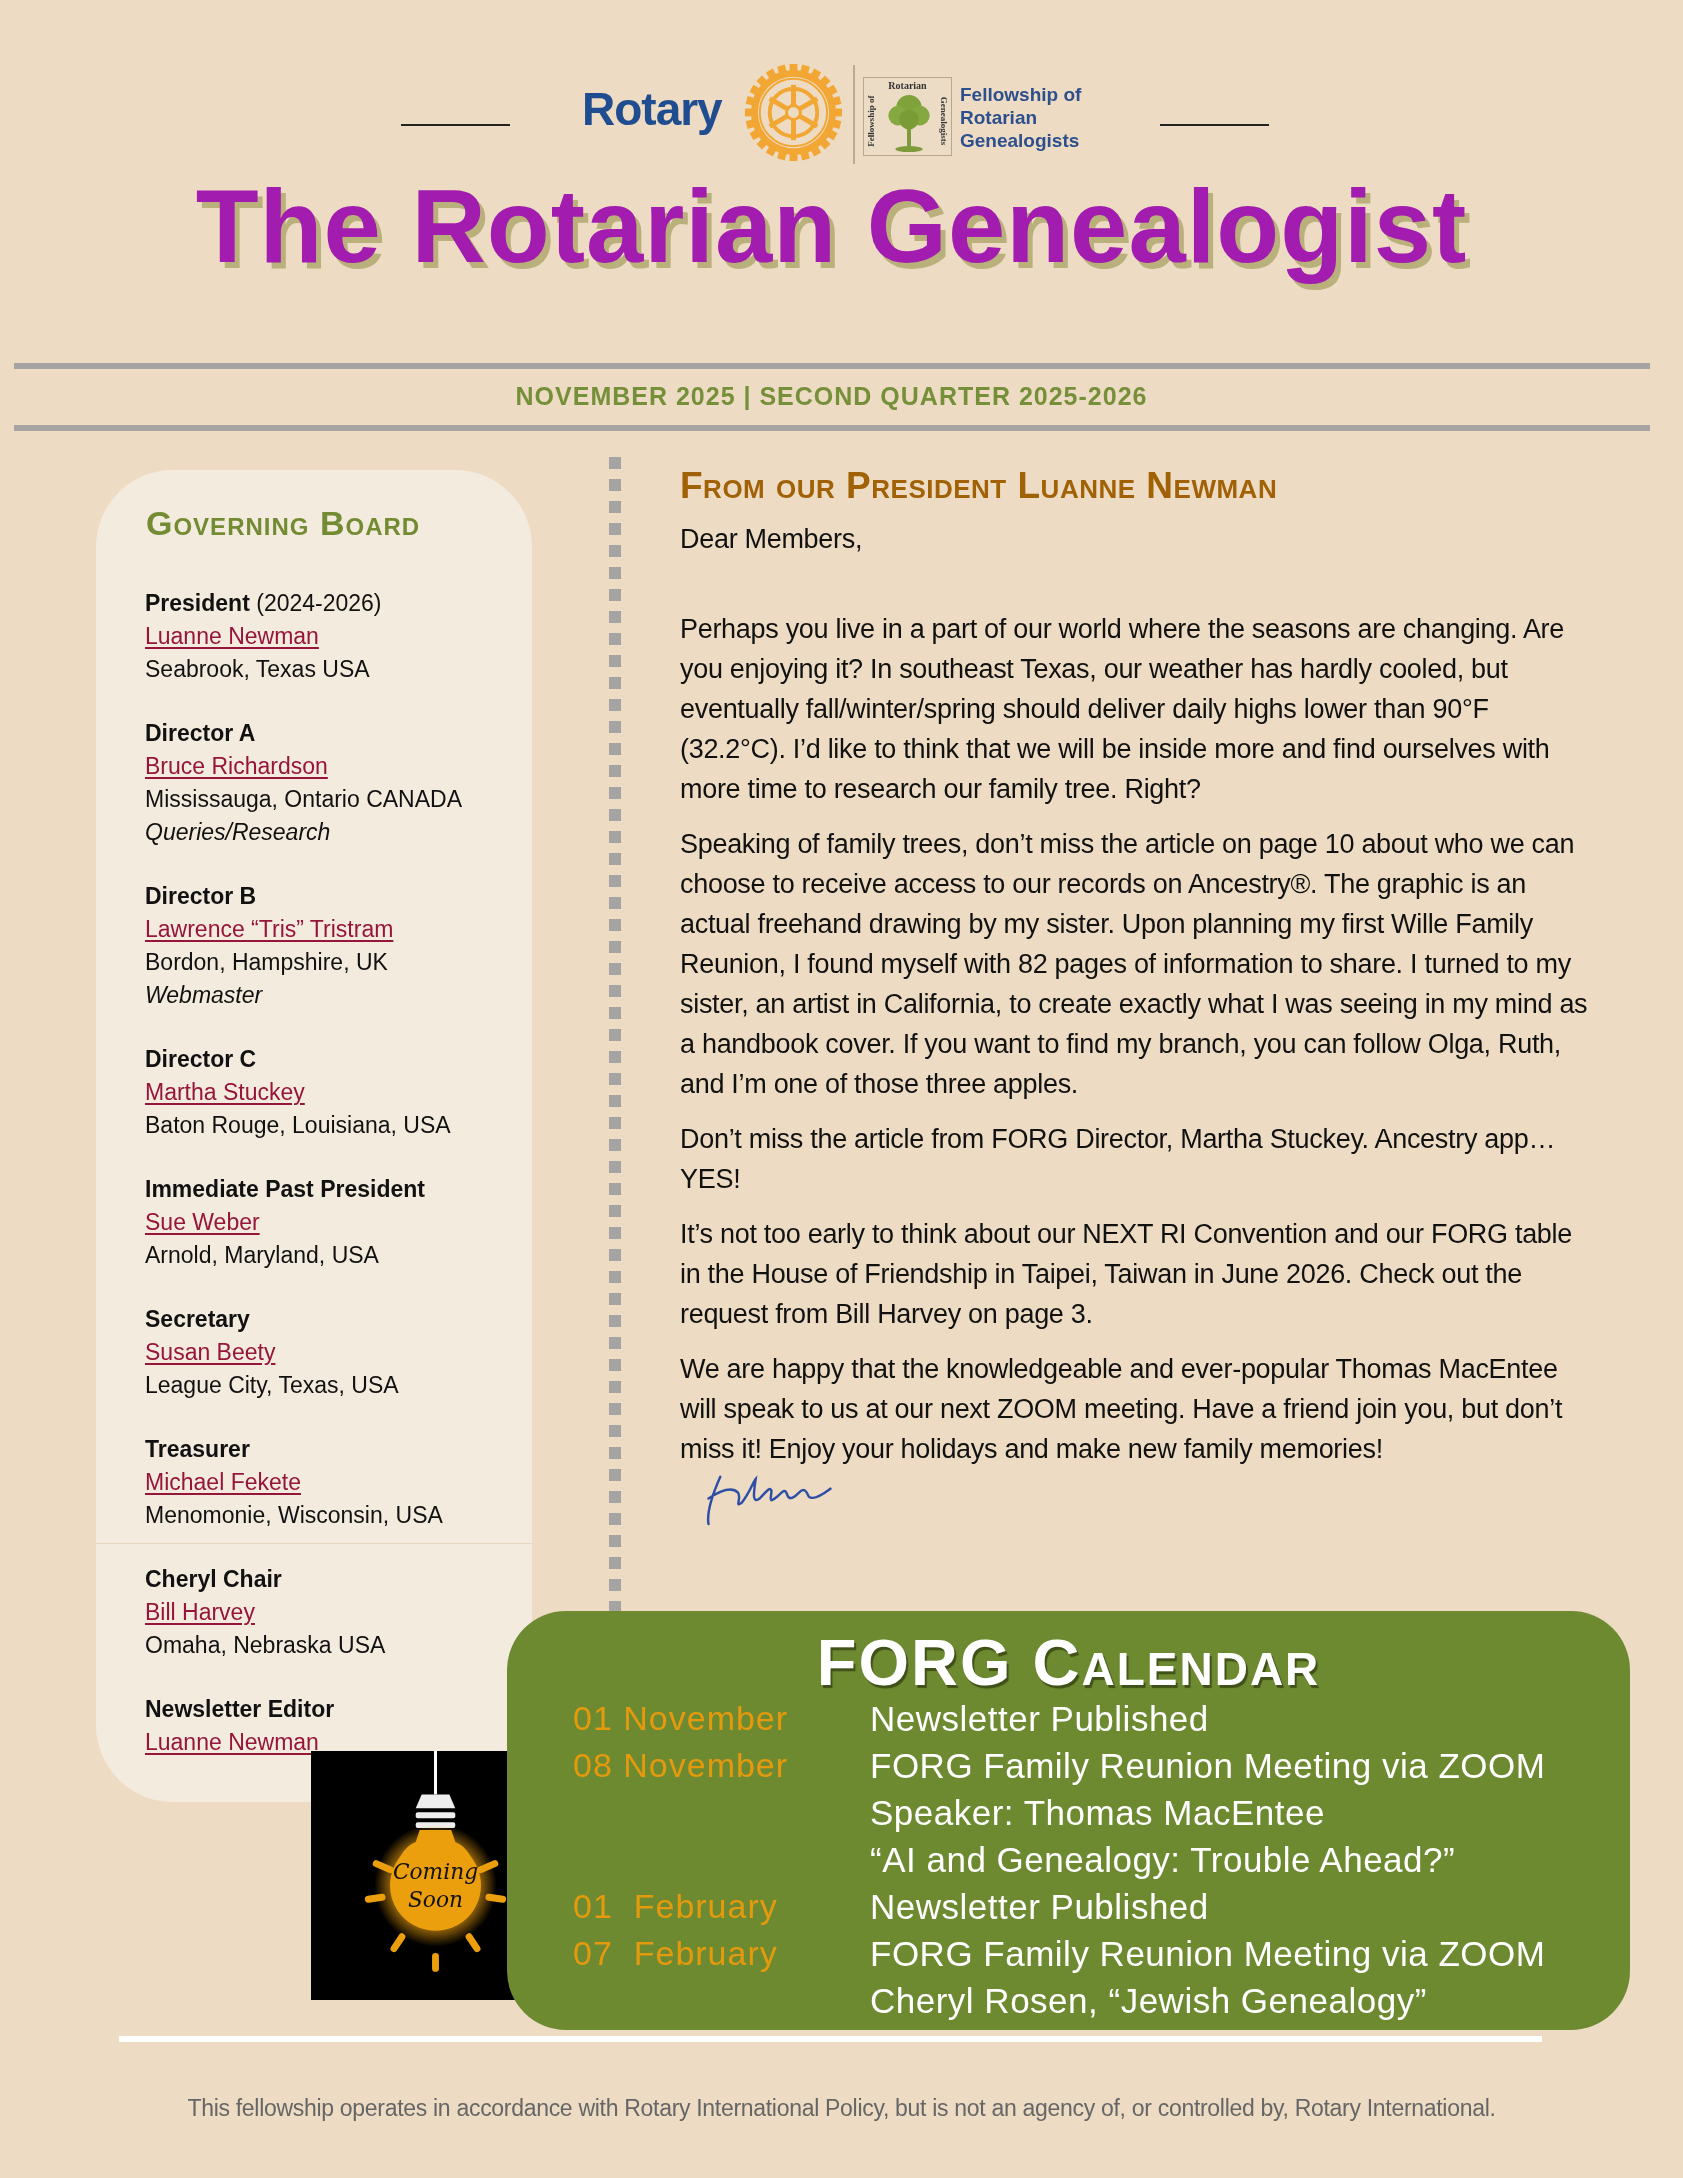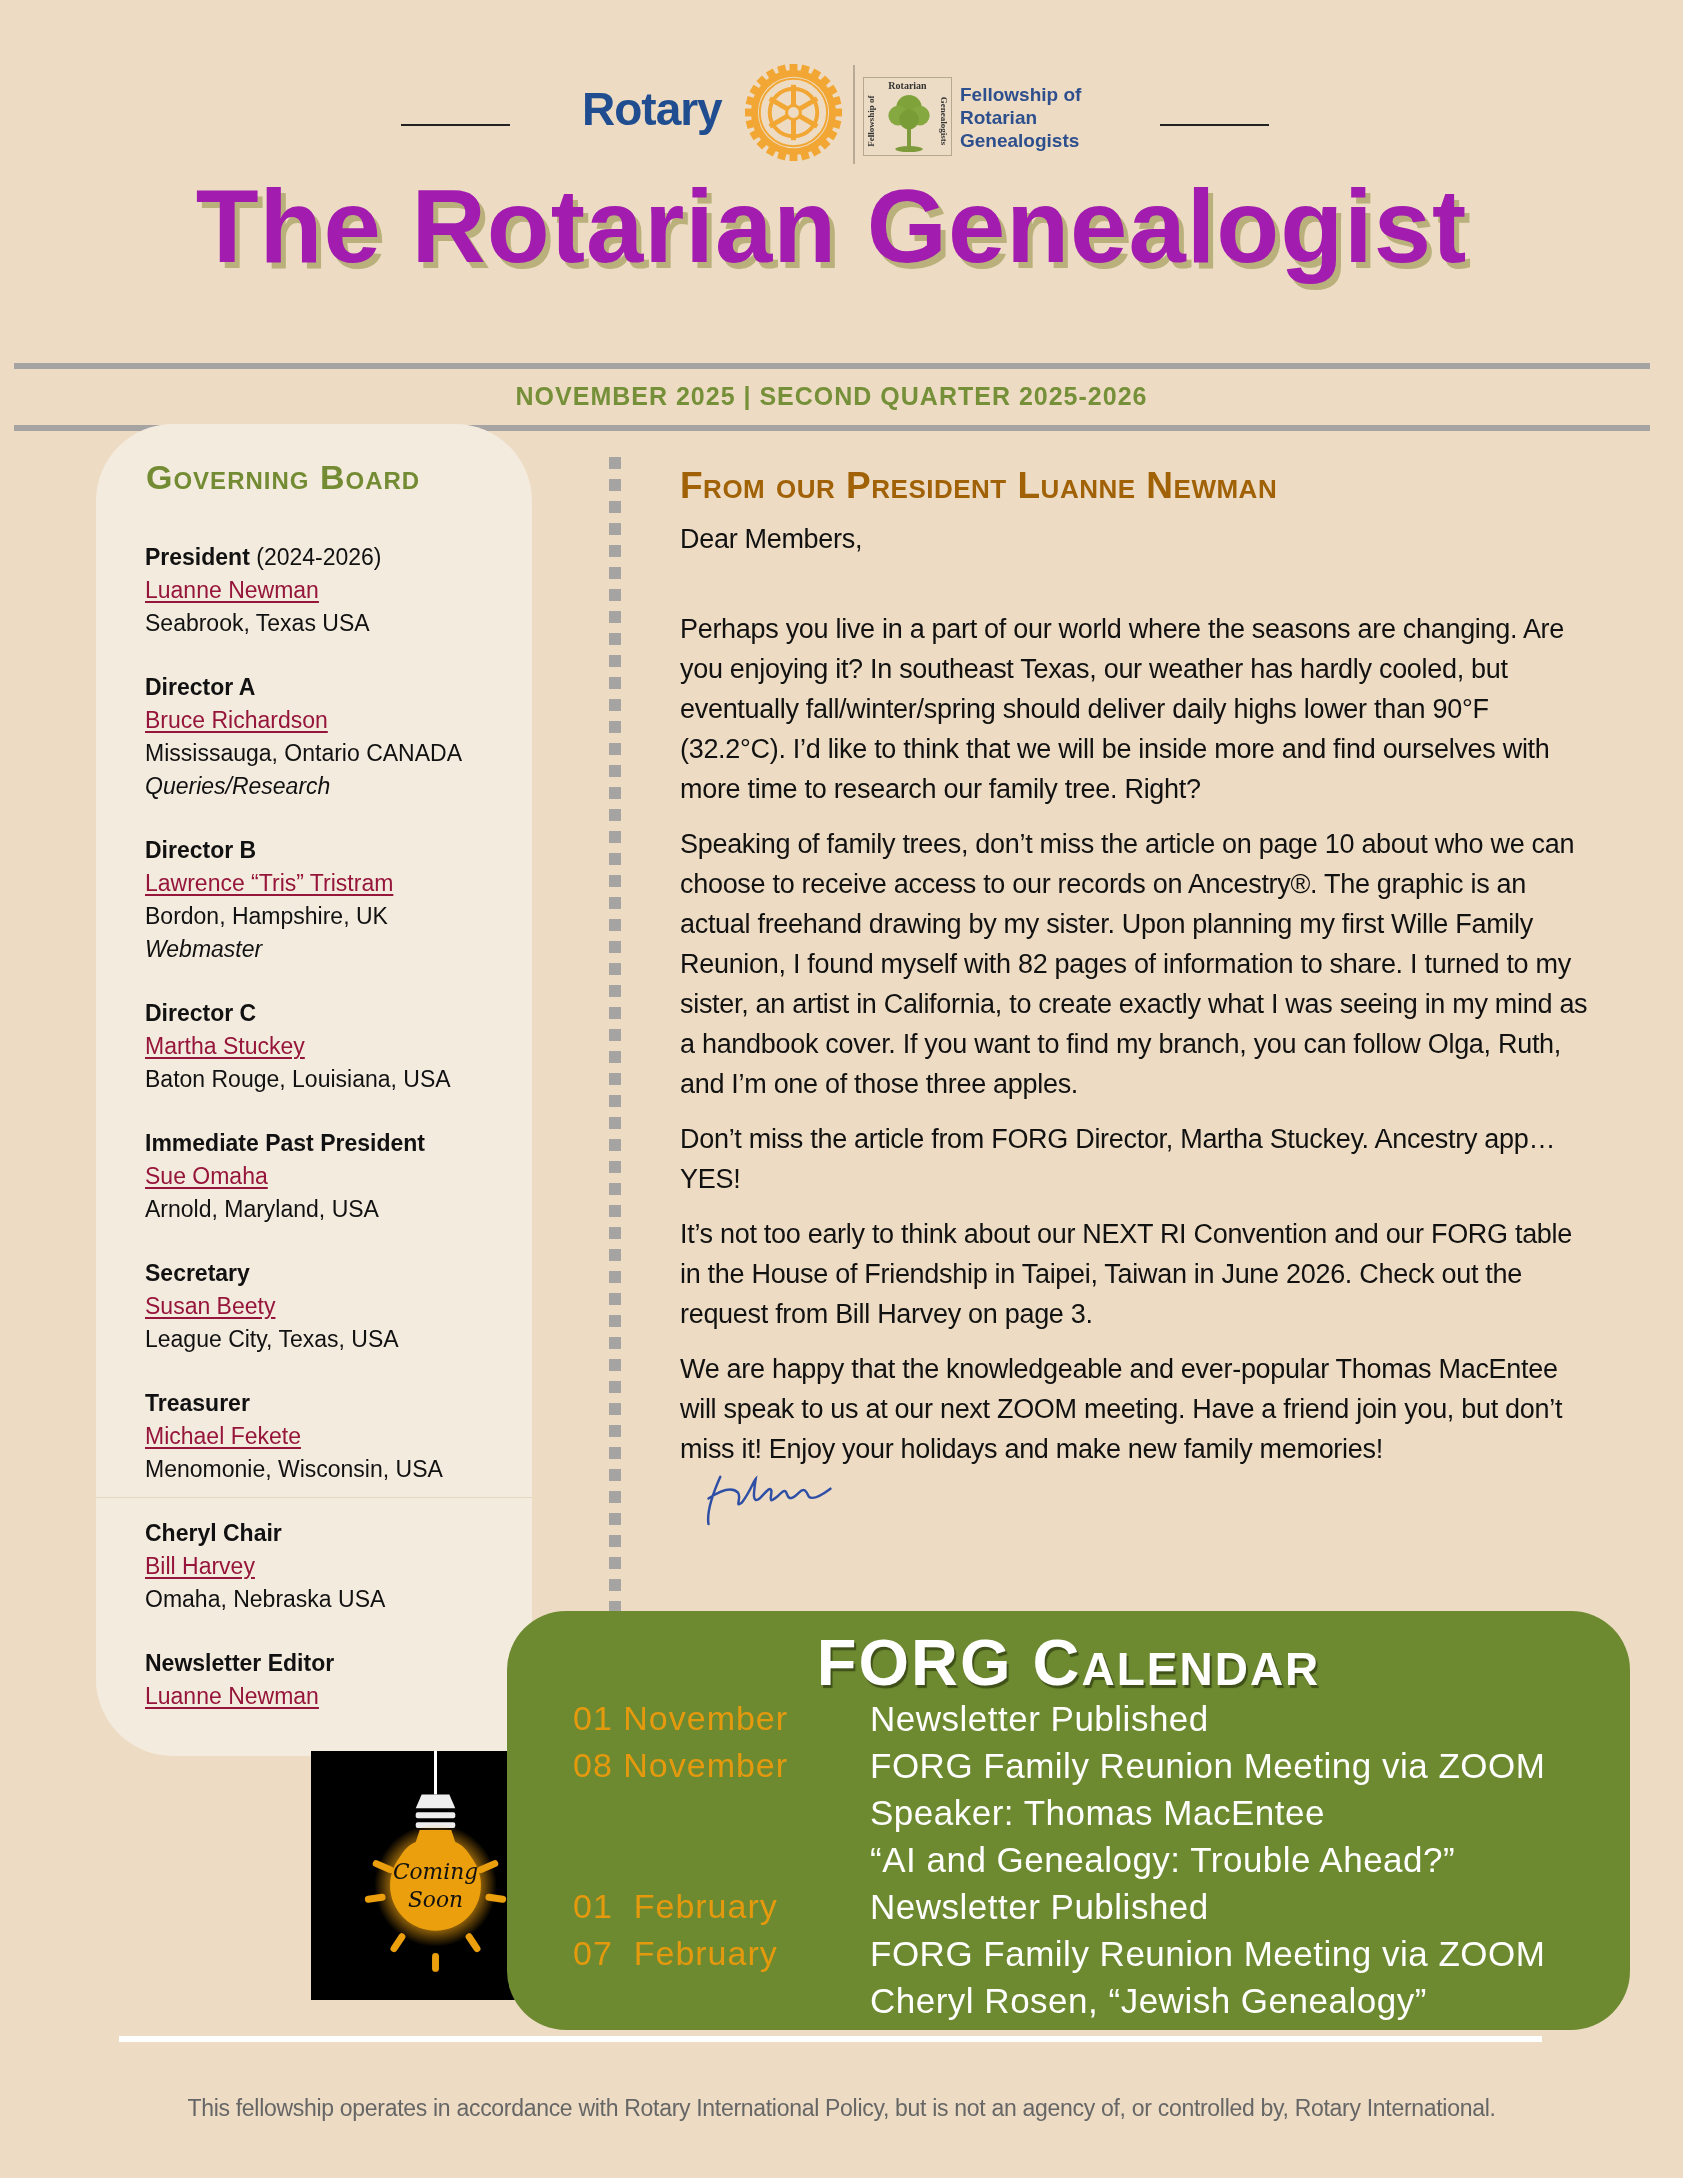--- a/index.html
+++ b/index.html
@@ -42,21 +42,21 @@
   }
 
   .rule { position: absolute; left: 14px; width: 1636px; height: 6px; background: #a5a4a3; }
   .issue-line {
     position: absolute; top: 382px; left: 0; width: 1663px; text-align: center;
     font-size: 25px; font-weight: bold; color: #76903a; letter-spacing: 1px;
   }
 
   
   .sidebar {
-    position: absolute; left: 96px; top: 424px; width: 436px; height: 1332px;
+    position: absolute; left: 96px; top: 470px; width: 436px; height: 1332px;
     background: #f4ebdf; border-radius: 77px 77px 0 77px;
   }
   .sidebar-title {
     position: absolute; left: 50px; top: 34px;
     font-size: 34px; font-weight: bold; color: #738b32; font-variant: small-caps; letter-spacing: 1px;
   }
   .board-list { position: absolute; left: 49px; top: 117px; width: 376px; }
   .member { margin-bottom: 31px; }
   .member div { font-size: 23px; line-height: 33px; white-space: nowrap; }
   .member .role { font-weight: bold; }
@@ -189,21 +189,21 @@
       <div>Bordon, Hampshire, UK</div>
       <div class="note">Webmaster</div>
     </div>
     <div class="member">
       <div class="role">Director C</div>
       <div class="name">Martha Stuckey</div>
       <div>Baton Rouge, Louisiana, USA</div>
     </div>
     <div class="member">
       <div class="role">Immediate Past President</div>
-      <div class="name">Sue Omaha</div>
+      <div class="name">Sue Weber</div>
       <div>Arnold, Maryland, USA</div>
     </div>
     <div class="member">
       <div class="role">Secretary</div>
       <div class="name">Susan Beety</div>
       <div>League City, Texas, USA</div>
     </div>
     <div class="member">
       <div class="role">Treasurer</div>
       <div class="name">Michael Fekete</div>

